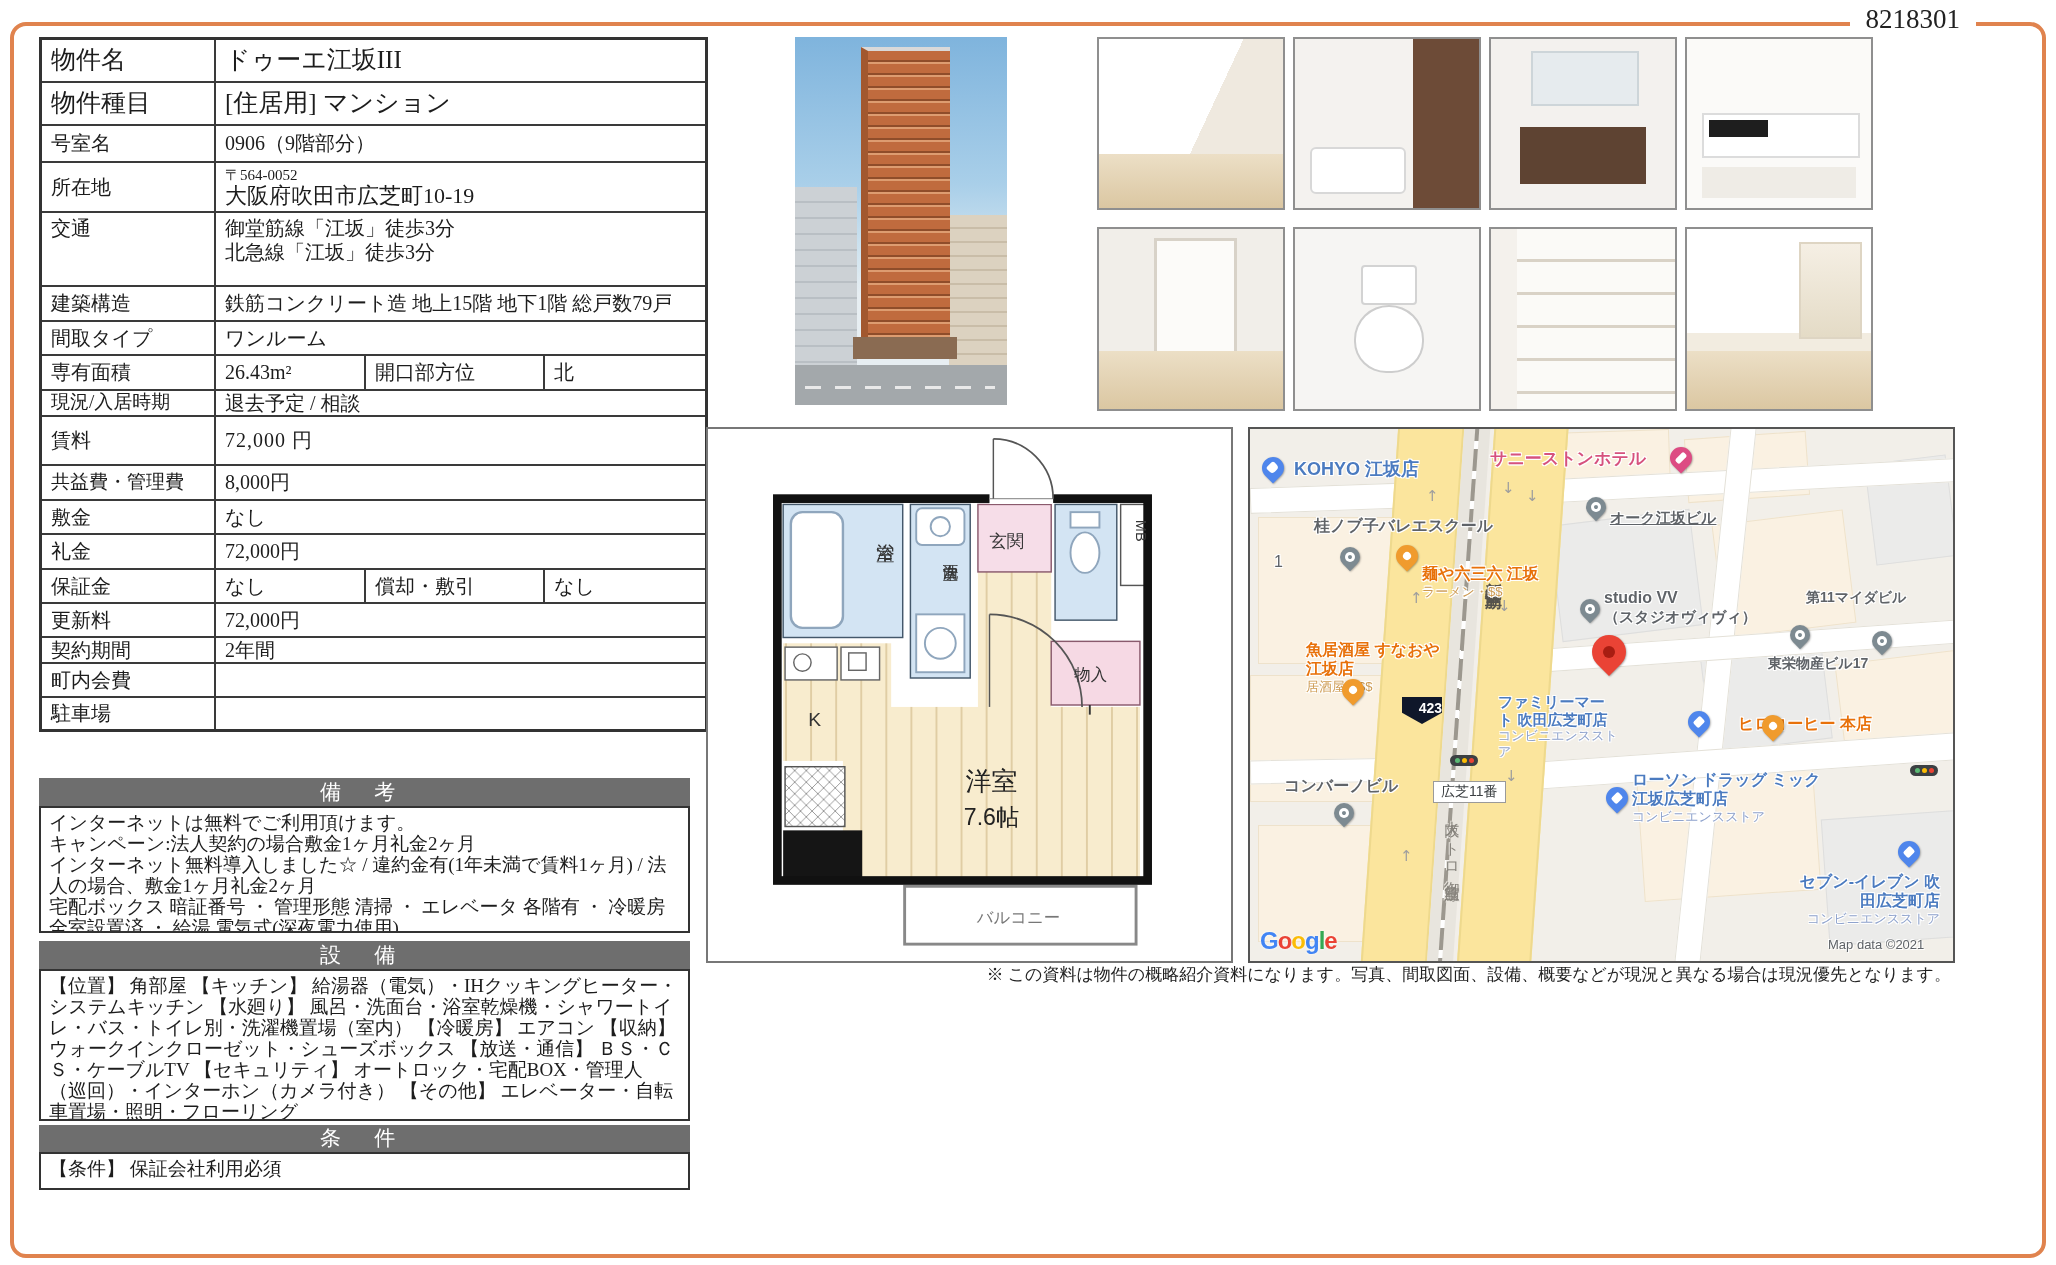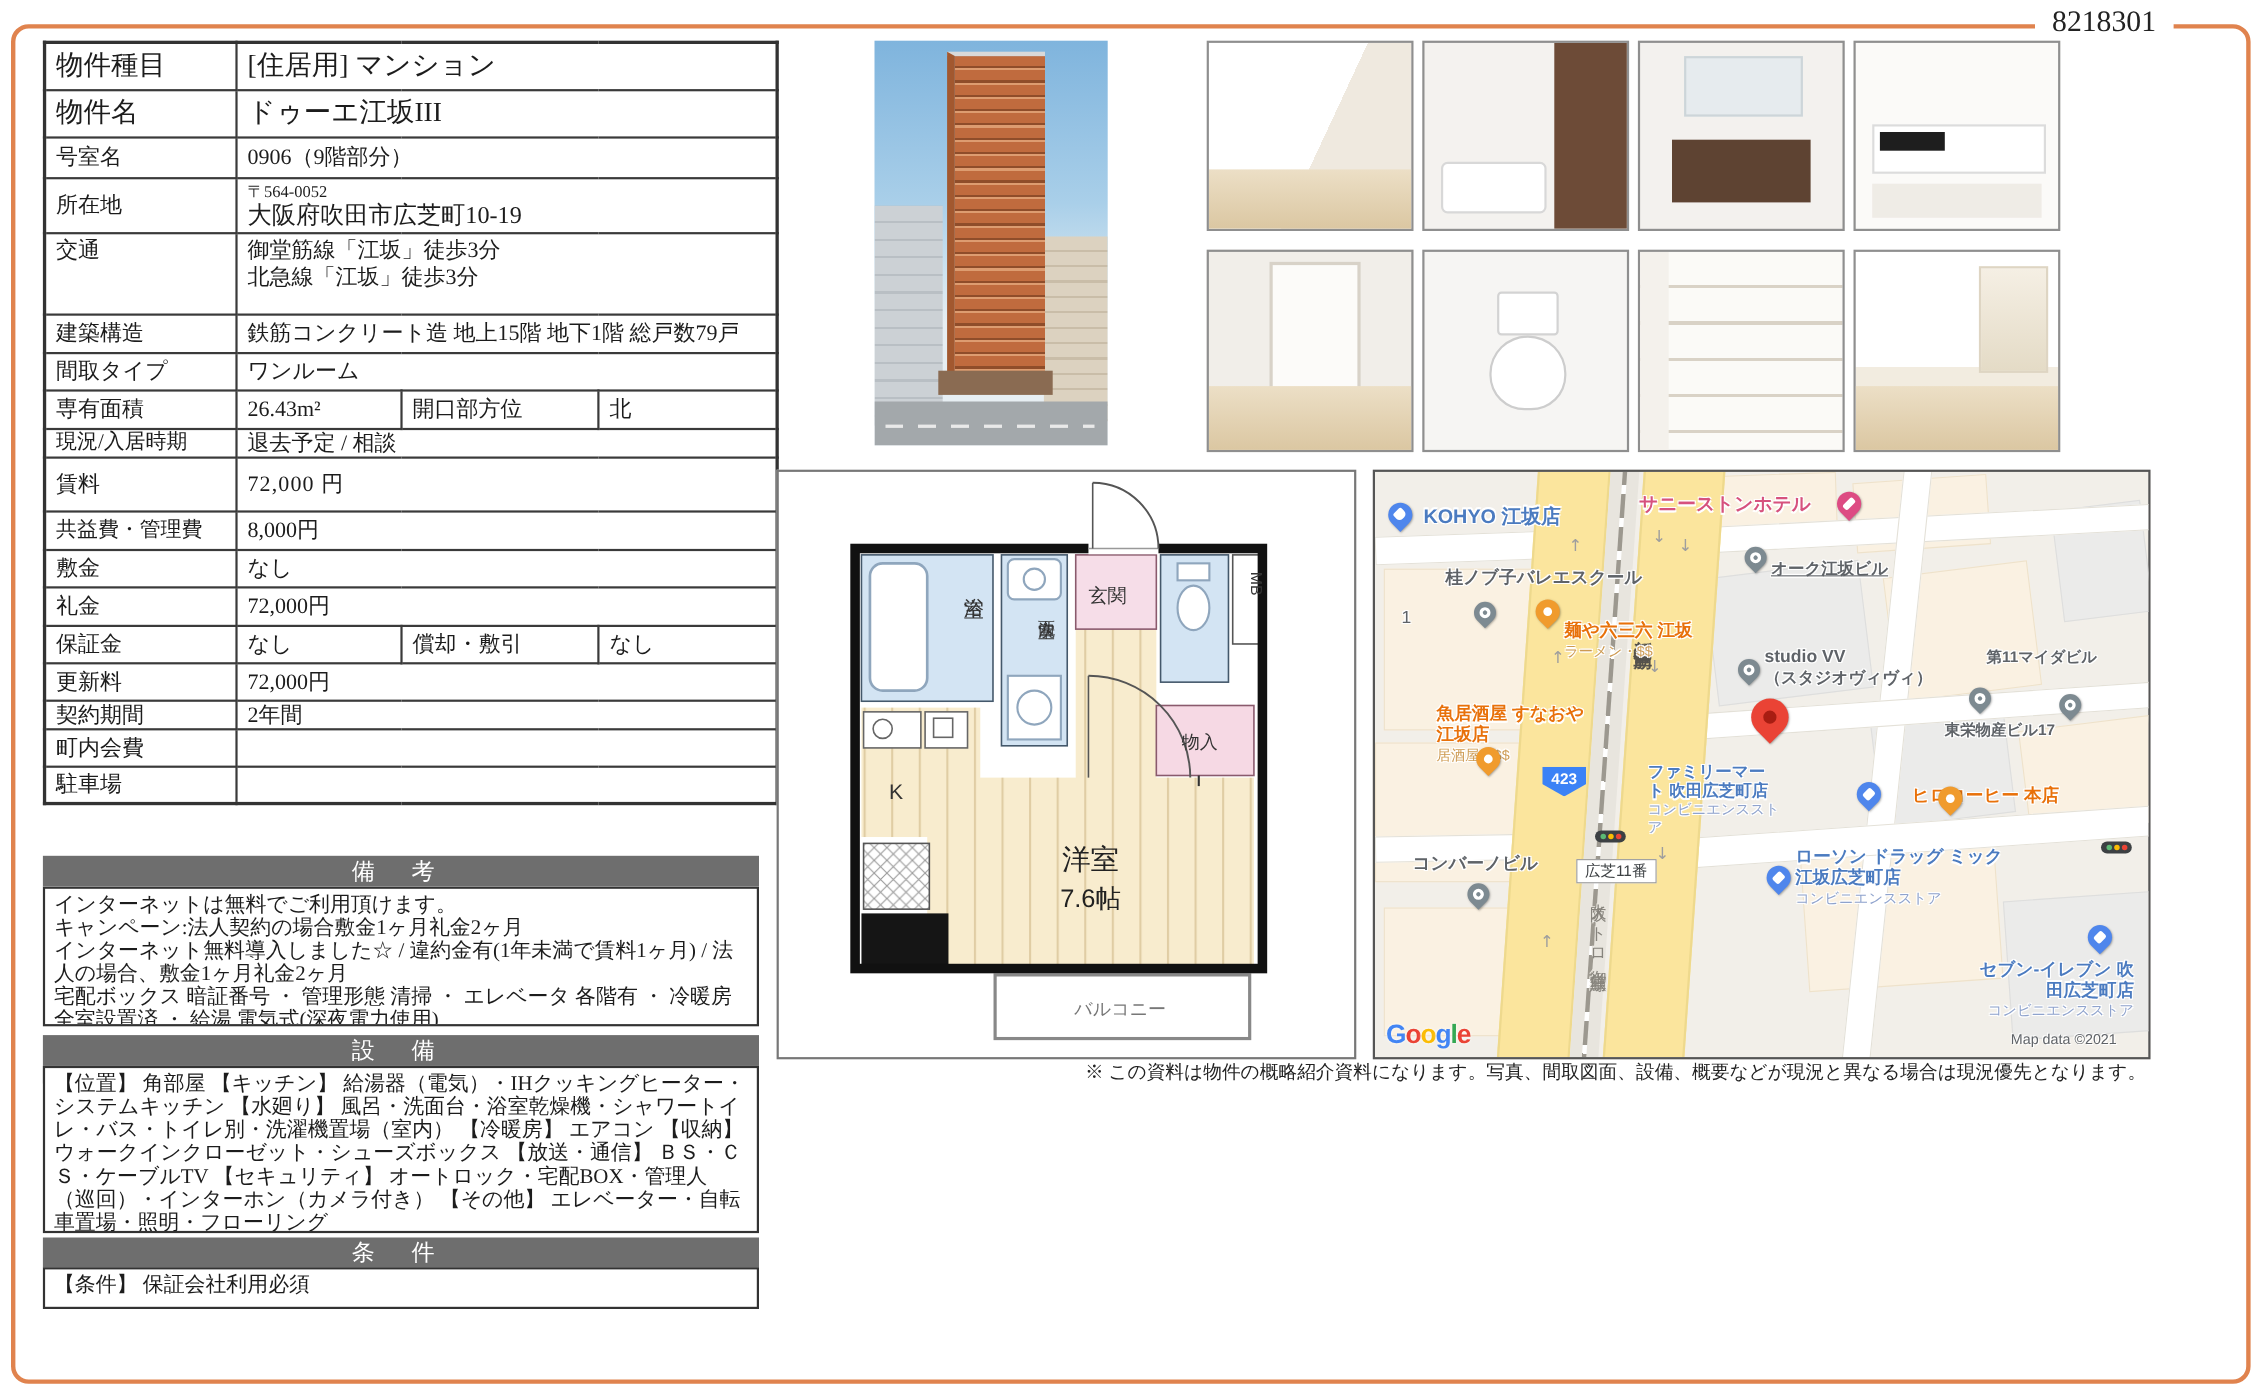--- a/index.html
+++ b/index.html
@@ -110,22 +110,22 @@
   .pin::after{content:"";position:absolute;background:#fff;}
   .pin.store{background:#4f86ec;} .pin.store::after{left:6px;top:7px;width:10px;height:8px;border-radius:2px;}
   .pin.cart{background:#4f86ec;} .pin.cart::after{left:6px;top:6px;width:10px;height:9px;border-radius:2px 2px 4px 4px;}
   .pin.food{background:#f09b2d;} .pin.food::after{left:7px;top:7px;width:8px;height:8px;border-radius:50%;}
   .pin.hotel{background:#dd4b83;} .pin.hotel::after{left:5px;top:8px;width:12px;height:6px;border-radius:2px;}
   .pin.gray{background:#7d8a91;width:20px;height:20px;}
   .pin.gray::after{left:5px;top:5px;width:10px;height:10px;border-radius:50%;}
   .pin.gray::before{content:"";position:absolute;left:8px;top:8px;width:4px;height:4px;border-radius:50%;background:#7d8a91;z-index:2;}
   .pin.dest{width:34px;height:34px;background:#ea4335;z-index:7;}
   .pin.dest::after{left:11px;top:11px;width:12px;height:12px;border-radius:50%;background:#a81d12;}
-  .route-chip{position:absolute;z-index:5;width:40px;height:27px;background:#3b82f6;color:#fff;
-              font-size:14px;font-weight:bold;text-align:center;line-height:23px;
+  .route-chip{position:absolute;z-index:5;width:40px;height:27px;background:#0f172a;color:#fff;
+              font-size:14px;font-weight:bold;text-align:right;line-height:23px;
               clip-path:polygon(0 0,100% 0,100% 58%,50% 100%,0 58%);}
   .xchip{position:absolute;z-index:5;background:#fff;border:1px solid #9a9a9a;color:#3c4043;
          font-size:14px;padding:1px 7px;}
   .tl{position:absolute;z-index:6;width:28px;height:11px;background:#3c4043;border-radius:6px;
       display:flex;align-items:center;justify-content:center;gap:2px;}
   .tl b{width:5px;height:5px;border-radius:50%;display:block;}
   .tl .g{background:#5bb974;} .tl .y{background:#fbbc04;} .tl .r{background:#ea4335;}
   .arrow{position:absolute;z-index:4;color:#9e9e9e;font-size:15px;font-family:"DejaVu Sans",sans-serif;}
   .glogo{position:absolute;z-index:6;font-size:24px;font-weight:bold;letter-spacing:-1px;
          text-shadow:0 0 3px #fff;}
@@ -147,26 +147,26 @@
 
   <table class="ptable">
     <colgroup>
         <col style="width:163px">
         <col style="width:150px">
         <col style="width:168px">
         <col style="width:162px">
       </colgroup>
     <tbody>
         <tr class="rA">
+          <td class="lbl">物件名</td>
+          <td colspan="3" class="big-v">ドゥーエ江坂III</td>
+        </tr>
+    <tr class="rA">
           <td class="lbl">物件種目</td>
           <td colspan="3" class="big-v">[住居用]  マンション</td>
-        </tr>
-    <tr class="rA">
-          <td class="lbl">物件名</td>
-          <td colspan="3" class="big-v">ドゥーエ江坂III</td>
         </tr>
     <tr class="rB">
           <td class="lbl">号室名</td>
           <td colspan="3">0906（9階部分）</td>
         </tr>
     <tr class="rC">
           <td class="lbl">所在地</td>
         <td colspan="3">
           <div class="postal">〒564-0052</div>
           <div class="addr">大阪府吹田市広芝町10-19</div>

